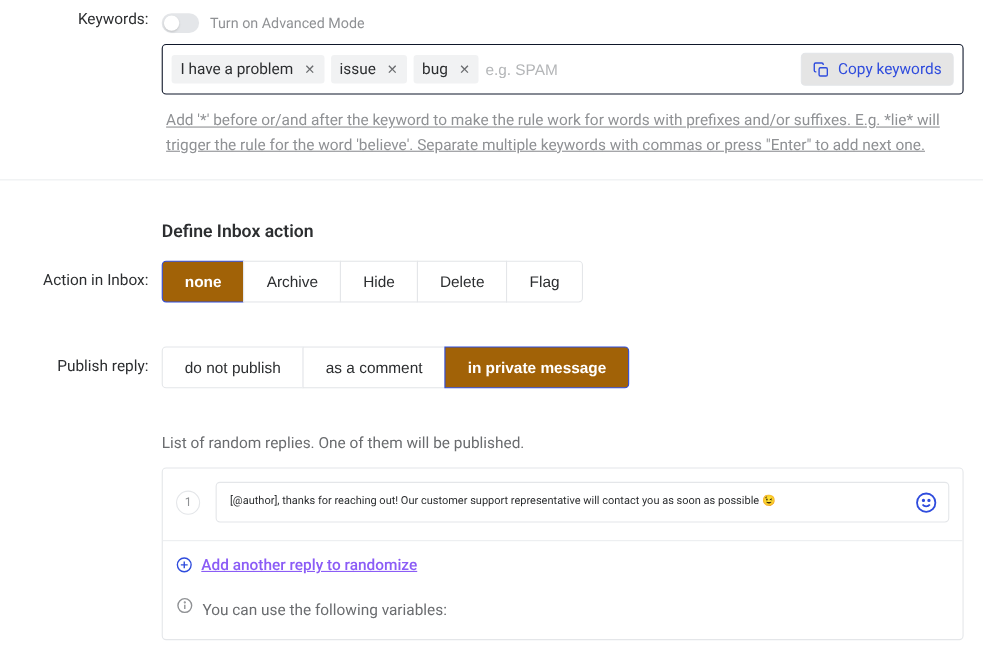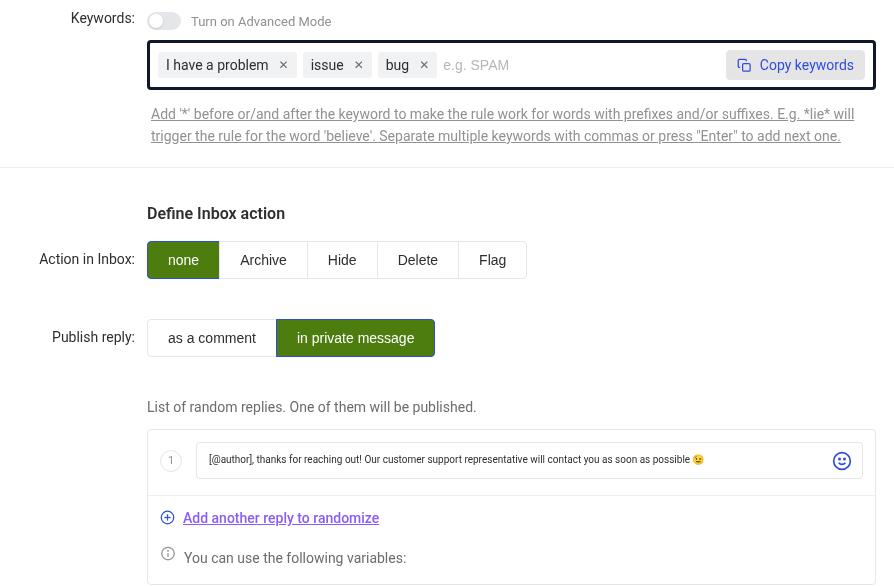--- a/index.html
+++ b/index.html
@@ -35,21 +35,21 @@
     }
     .toggle-knob {
       width: 14px; height: 14px; border-radius: 50%;
       background: #fff; position: absolute; top: 2px; left: 2px;
       box-shadow: 0 1px 2px rgba(0,0,0,.15);
     }
     .toggle-label { color: #8f9194; font-size: 13px; }
 
     
     .kw-wrap {
-      border: 3px solid #0f172a; border-radius: 4px;
+      border: 1px solid #0f172a; border-radius: 4px;
       padding: 7px 8px; display: flex; align-items: center; gap: 4px;
     }
     .kw-tags { display: flex; flex-wrap: wrap; gap: 6px; align-items: center; flex: 1; min-width: 0;}
     .kw-tag {
       background: #f1f2f3; border-radius: 3px;
       padding: 5px 8px; display: inline-flex; align-items: center; gap: 10px;
       font-size: 14px; color: #2c2e30;
     }
     .kw-x { color: #6a6c6f; font-size: 12px; line-height: 1; cursor: pointer;}
     .kw-input {
@@ -80,22 +80,22 @@
     
     .segmented { display: flex; }
     .seg-btn {
       padding: 10px 20px; font-size: 14px;
       border: 1px solid #e4e6e9; background: #fff; color: #2c2e30;
       cursor: pointer; margin-left: -1px;
     }
     .seg-btn:first-child { border-radius: 4px 0 0 4px; margin-left: 0; }
     .seg-btn:last-child { border-radius: 0 4px 4px 0; }
     .seg-btn.active {
-      background: #4d7c0f; color: #fff; border-color: #2f4cdd;
-      font-weight: 400;
+      background: #a16207; color: #fff; border-color: #2f4cdd;
+      font-weight: 700;
     }
 
     .reply-intro { color: #6a6c6f; font-size: 14px; padding: 4px 0 14px 0; }
 
     .replies-box {
       border: 1px solid #e4e6e9; border-radius: 4px; padding: 12px;
     }
     .reply-row { display: flex; align-items: center; gap: 14px; }
     .reply-num {
       width: 22px; height: 22px; border-radius: 11px;
@@ -193,20 +193,21 @@
         </div>
     </div>
   </div>
 
   <div style="height:40px;"></div>
 
   <div class="form-row">
     <div class="label-col">Publish reply:</div>
     <div class="content-col">
       <div class="segmented" id="publish-seg">
+          <button class="seg-btn">do not publish</button>
           <button class="seg-btn">as a comment</button>
           <button class="seg-btn active">in private message</button>
         </div>
     </div>
   </div>
 
   <div style="height:38px;"></div>
 
   <div class="form-row">
     <div class="label-col" style="padding-top:0; visibility:hidden;">.</div>

